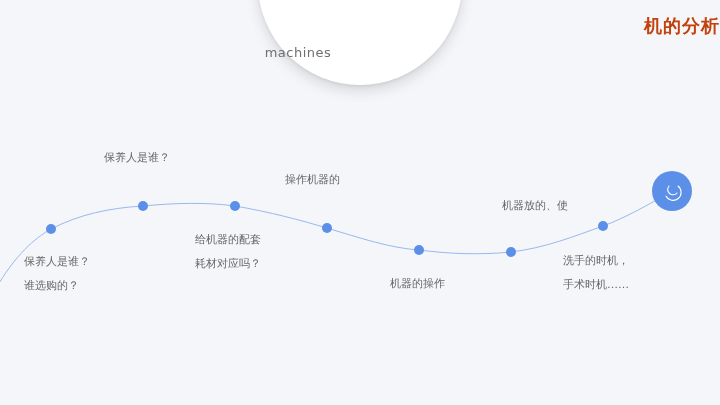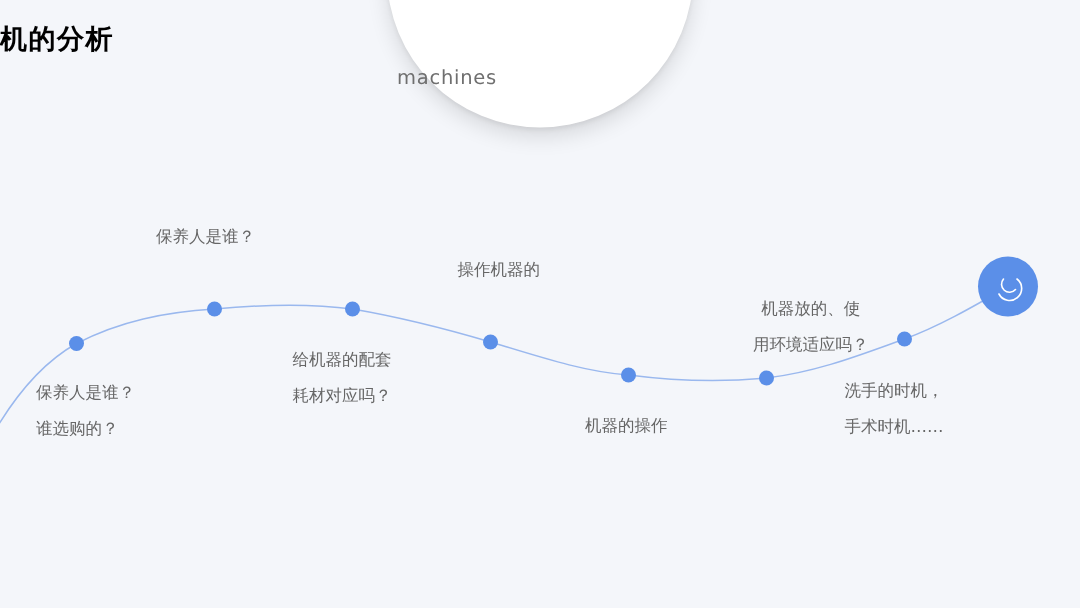--- a/index.html
+++ b/index.html
@@ -22,24 +22,24 @@
       height: 204px;
       border-radius: 50%;
       background: #ffffff;
       box-shadow: 0 6px 14px rgba(0,0,0,0.12), 0 2px 3px rgba(0,0,0,0.06);
     }
     .title-cn {
       position: absolute;
       left: 0;
       width: 720px;
       top: 14px;
-      text-align: left;
+      text-align: right;
       font-size: 18px;
       font-weight: bold;
-      color: #000000;
+      color: #c2410c;
       letter-spacing: 1px;
     }
     .title-en {
       position: absolute;
       left: 0;
       width: 596px;
       top: 45px;
       text-align: center;
       font-size: 13px;
       color: #6f6f6f;
@@ -93,29 +93,28 @@
 
 <div class="label center" style="left:104px; top:146px;">
   <div>保养人是谁？</div>
 </div>
 
 <div class="label" style="left:195px; top:228px;">
   <div>给机器的配套</div>
   <div>耗材对应吗？</div>
 </div>
 
-<div class="label center" style="left:305px; top:168px;">
+<div class="label center" style="left:285px; top:168px;">
   <div>操作机器的</div>
 </div>
 
 <div class="label" style="left:390px; top:272px;">
   <div>机器的操作</div>
 </div>
 
 <div class="label center" style="left:467px; top:194px;margin-left:35px;">
   <div>机器放的、使</div>
-  <div>用环境适应吗？</div>
 </div>
 
 <div class="label center" style="left:563px; top:249px;">
   <div>洗手的时机，</div>
   <div>手术时机……</div>
 </div>
 
 </body></html>

